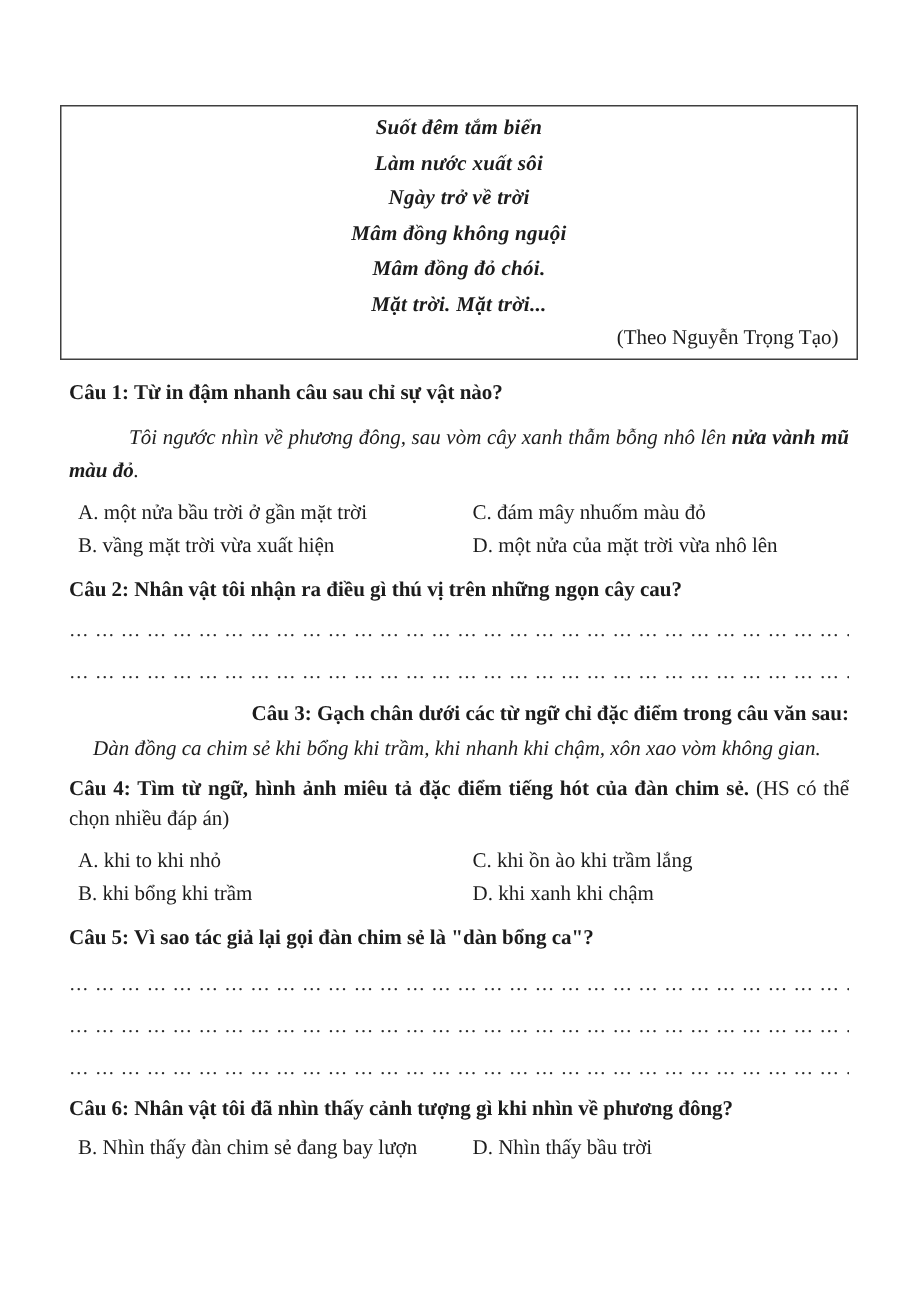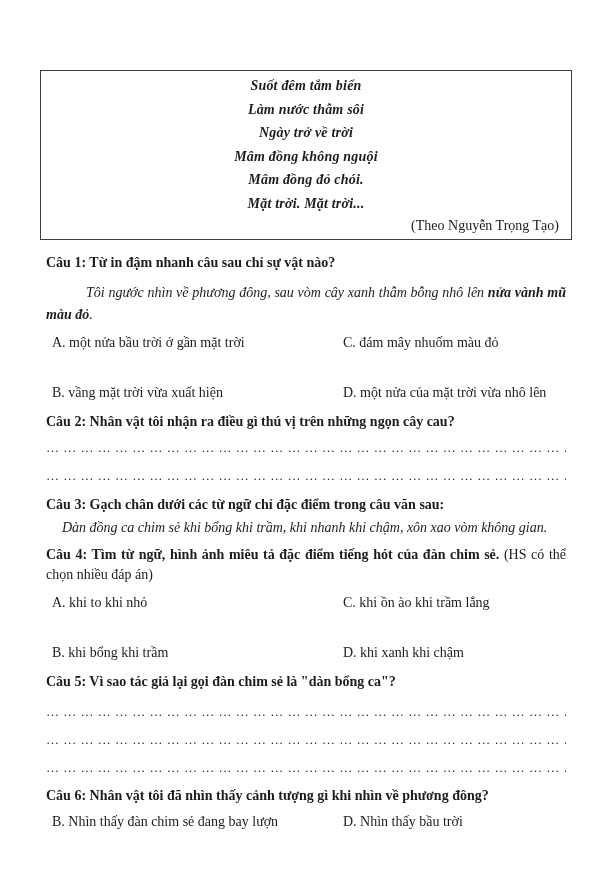--- a/index.html
+++ b/index.html
@@ -43,21 +43,21 @@
   }
 
   
   .q-heading {
     font-weight: bold;
     line-height: 20px;
   }
   .q-heading .normal { font-weight: normal; }
   .mt-q1 { margin-top: 13px; }
   .mt-q2 { margin-top: 9px; }
-  .mt-q3 { margin-top: 5px; }
+  .mt-q3 { margin-top: 5px; text-align: right; }
   .mt-q4 { margin-top: 7px; text-align: justify; }
   .mt-q5 { margin-top: 9px; }
   .mt-q6 { margin-top: 4px; }
 
   
   .passage {
     font-style: italic;
     text-align: justify;
     text-indent: 40px;
     line-height: 21.5px;
@@ -71,21 +71,20 @@
     line-height: 21px;
     margin-top: 2px;
   }
 
   
   .options {
     display: grid;
     grid-template-columns: 263px auto;
     padding-left: 6px;
     margin-top: 7px;
-    gap: 28px;
   }
   .option {
     line-height: 21.5px;
     white-space: nowrap;
   }
 
   
   .blanks { margin-top: 2px; }
   .blank {
     line-height: 28px;
@@ -96,21 +95,21 @@
     letter-spacing: 0.5px;
   }
 </style>
 </head>
 <body>
 
 <div class="page">
 
   <div class="poem-box">
     <div class="poem-line">Suốt đêm tắm biển</div>
-    <div class="poem-line">Làm nước thẫm sôi</div>
+    <div class="poem-line">Làm nước xuất sôi</div>
     <div class="poem-line">Ngày trở về trời</div>
     <div class="poem-line">Mâm đồng không nguội</div>
     <div class="poem-line">Mâm đồng đỏ chói.</div>
     <div class="poem-line">Mặt trời. Mặt trời...</div>
     <div class="poem-attribution">(Theo Nguyễn Trọng Tạo)</div>
   </div>
 
   <div class="q-heading mt-q1"><span>Câu 1:</span> <span>Từ in đậm nhanh câu sau chỉ sự vật nào?</span></div>
   <div class="passage"><span>Tôi ngước nhìn về phương đông, sau vòm cây xanh thẫm bỗng nhô lên </span><span class="bold-frag">nửa vành mũ màu đỏ</span><span>.</span></div>
   <div class="options">

